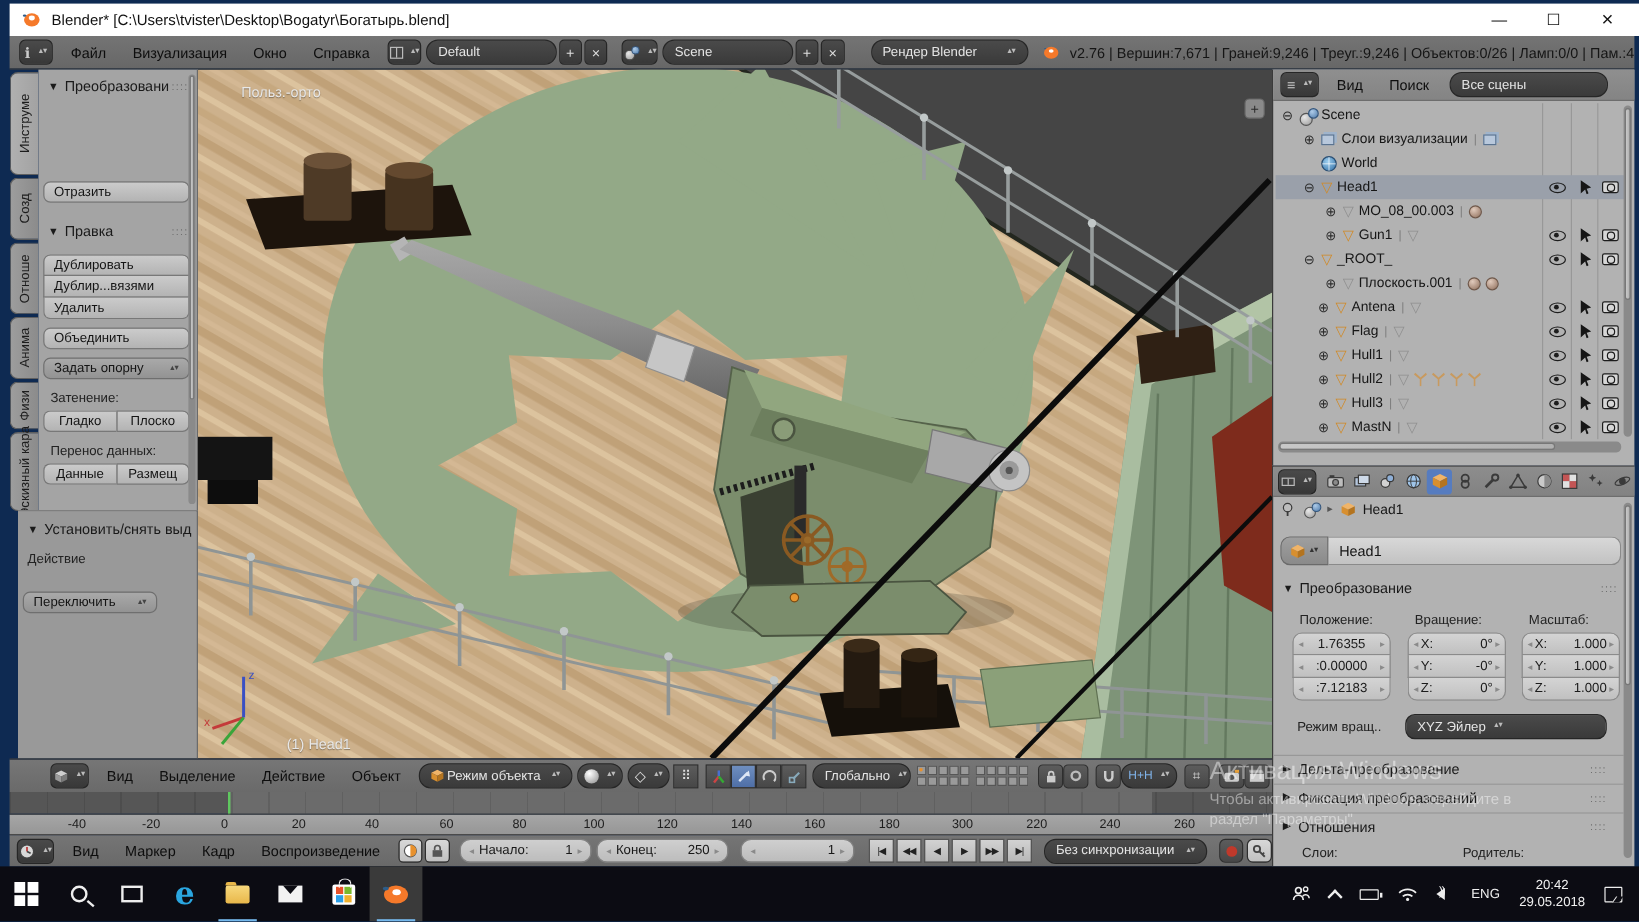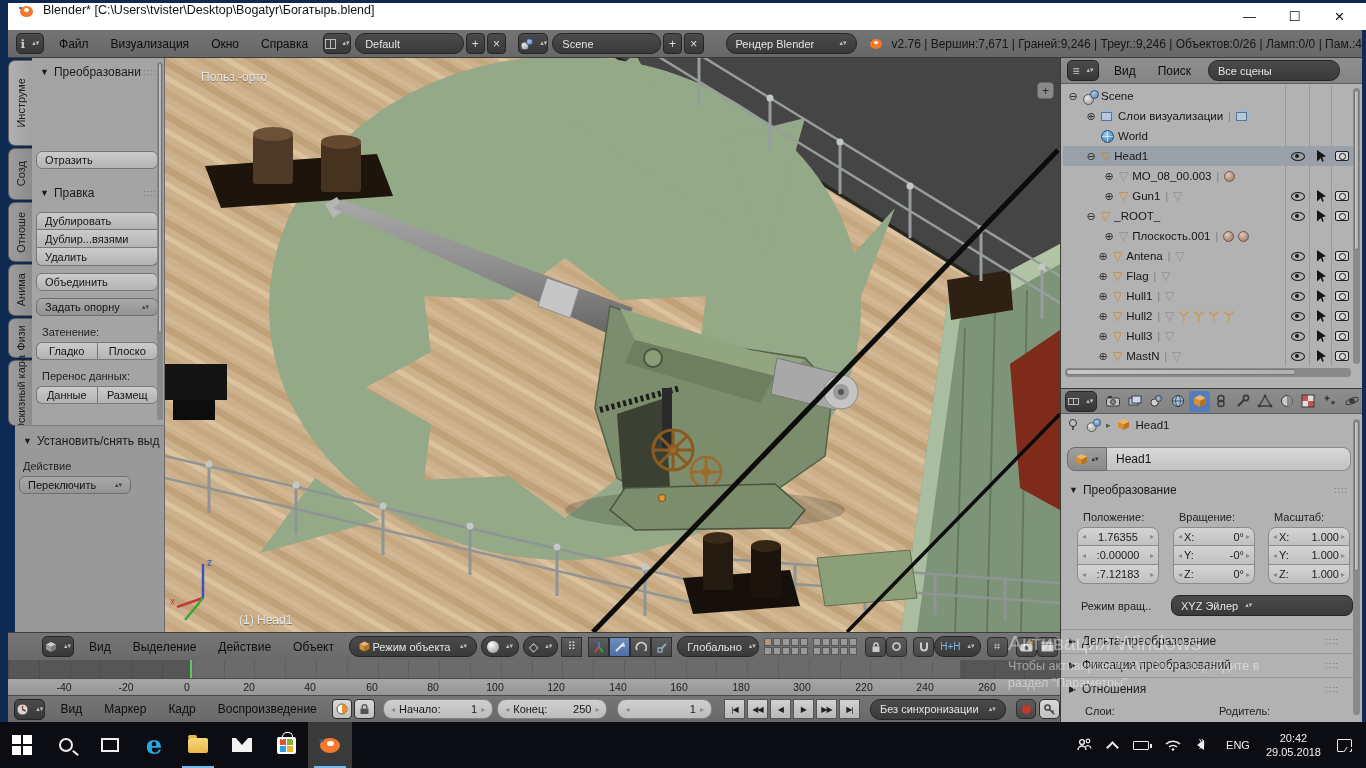--- a/index.html
+++ b/index.html
@@ -1,20 +1,20 @@
 <!DOCTYPE html>
 <html><head>
 <meta charset="utf-8">
 <style>
 *{box-sizing:border-box;margin:0;padding:0}
 body{width:1366px;height:768px;overflow:hidden;background:#0e2a52;font-family:"Liberation Sans","DejaVu Sans",sans-serif;position:relative}
 #stage{position:relative;width:1366px;height:768px}
 .abs{position:absolute}
 
-.titlebar{left:8px;top:3px;width:1358px;height:27px;background:#fff;display:flex;align-items:flex-start;padding-left:10px}
+.titlebar{left:8px;top:3px;width:1358px;height:27px;background:#fff;display:flex;align-items:center;padding-left:10px}
 .blogo{width:17px;height:17px;position:relative;margin-right:8px}
 .blogo::before{content:"";position:absolute;left:2px;top:3px;width:13px;height:11px;background:#f5792a;border-radius:50%}
 .blogo::after{content:"";position:absolute;left:6px;top:5px;width:5px;height:4px;background:#fff;border-radius:50%;box-shadow:-6px -2px 0 -1px #2d5d8a}
 .title-text{font-size:12.5px;color:#111}
 .wbtns{position:absolute;right:4px;top:0;height:27px;display:flex}
 .wbtn{width:45px;height:27px;display:flex;align-items:center;justify-content:center;font-size:13px;color:#111}
 
 .infobar{left:8px;top:30px;width:1354px;height:28px;background:linear-gradient(#747474,#676767);border-bottom:1px solid #3c3c3c;display:flex;align-items:center;font-size:12px;color:#0d0d0d}
 .menuitem{padding:0 11px;cursor:default}
 .ddark{background:linear-gradient(#4a4a4a,#3a3a3a);border:1px solid #262626;border-radius:10px;color:#e4e4e4;font-size:11px;display:inline-flex;align-items:center;height:21px;padding:0 9px;position:relative}
@@ -250,21 +250,21 @@
         <i style="top:1px;height:270px"></i>
       </div>
 </div>
 
 <div class="abs oppanel">
   <div class="phdr" style="top:8px">
         <span class="tri">▼</span>
         <span>Установить/снять выд</span>
       </div>
   <div class="slabel" style="top:34px;left:8px">Действие</div>
-  <div class="ddrop" style="top:50px;width:112px">
+  <div class="ddrop" style="top:67px;width:112px">
         <span>Переключить</span>
         <span class="udarr" style="color:#444">▴▾</span>
       </div>
 </div>
 
 <div class="abs vp">
 <svg width="895" height="574" viewBox="0 0 895 574">
   <defs>
     <pattern id="wood" width="46" height="46" patternUnits="userSpaceOnUse" patternTransform="rotate(30)">
       <rect width="46" height="46" fill="#cdb18c"></rect>
@@ -731,21 +731,21 @@
           <span class="fa">▸</span>
         </div>
     <div class="fr">
           <span class="fa">◂</span>
           <span class="fk">Z:</span>
           <span>1.000</span>
           <span class="fa">▸</span>
         </div>
   </div>
   <div class="slabel" style="left:20px;top:211px">Режим вращ..</div>
-  <div class="ddark" style="position:absolute;left:110px;top:206px;width:182px;border-radius:8px">
+  <div class="ddark" style="position:absolute;left:110px;top:206px;width:168px;border-radius:8px">
         <span>XYZ Эйлер</span>
         <span class="udarr">▴▾</span>
       </div>
   <div class="collrow" style="top:240px">
         <span class="tri">▶</span>
         <span>Дельта-преобразование</span>
         <span class="pdots" style="position:absolute;right:14px;top:6px">::::</span>
       </div>
   <div class="collrow" style="top:264px">
         <span class="tri">▶</span>

